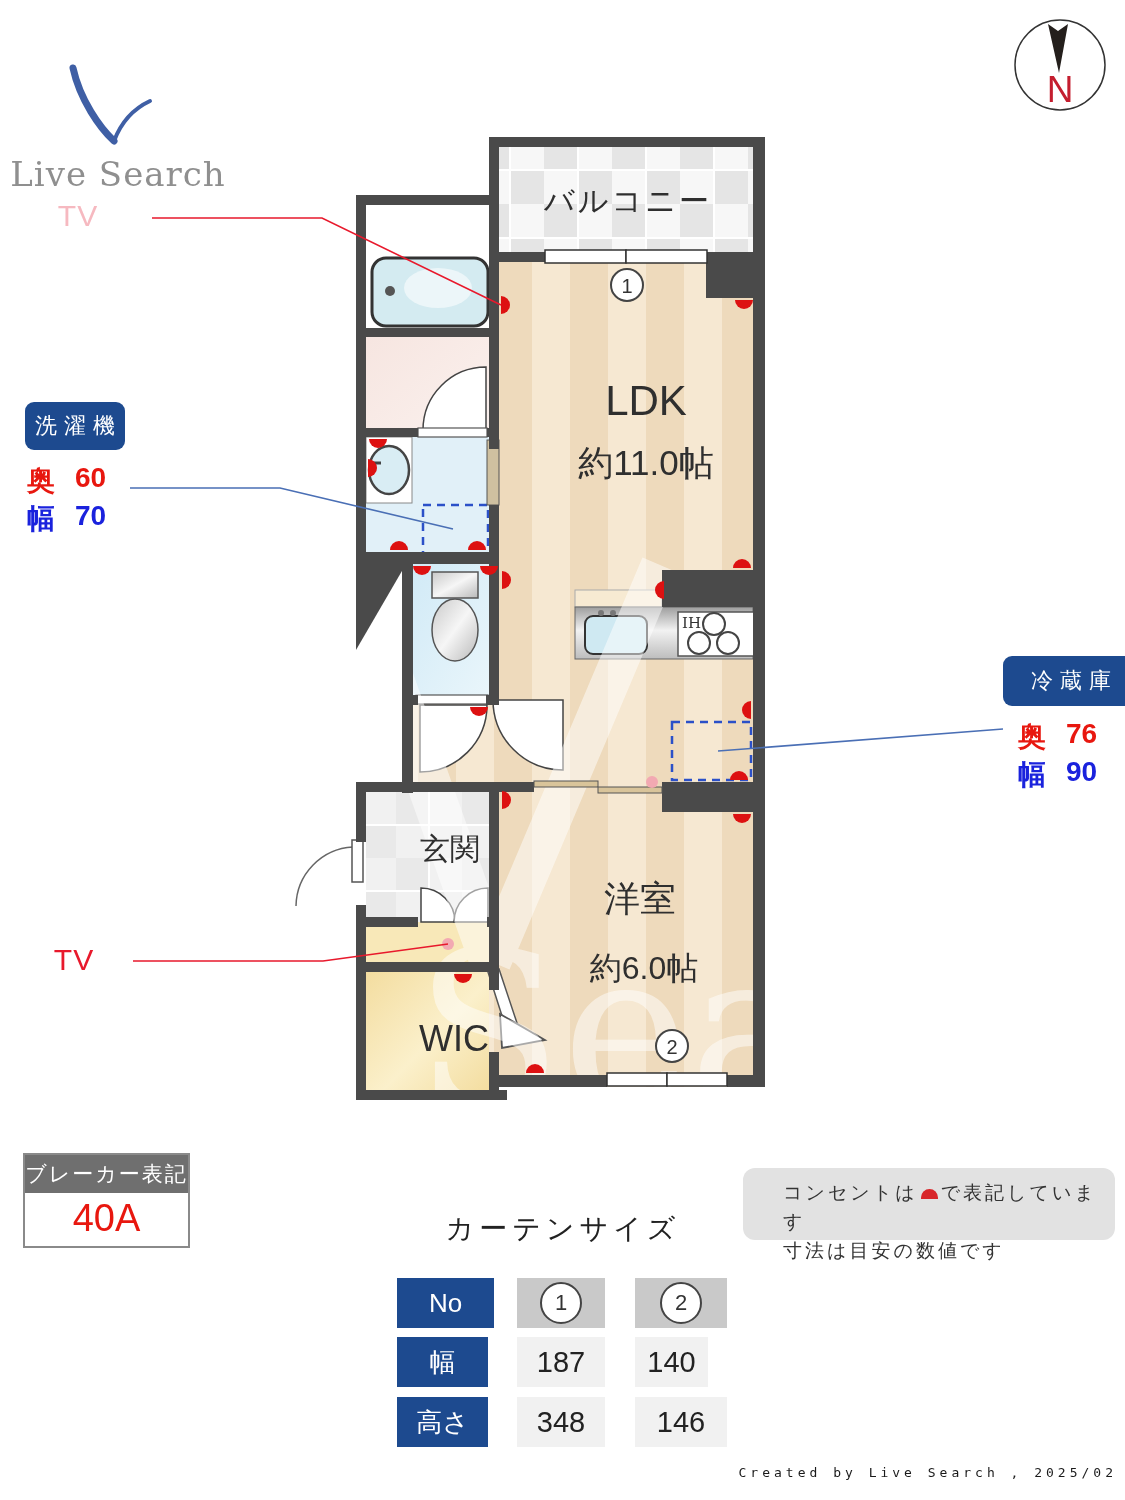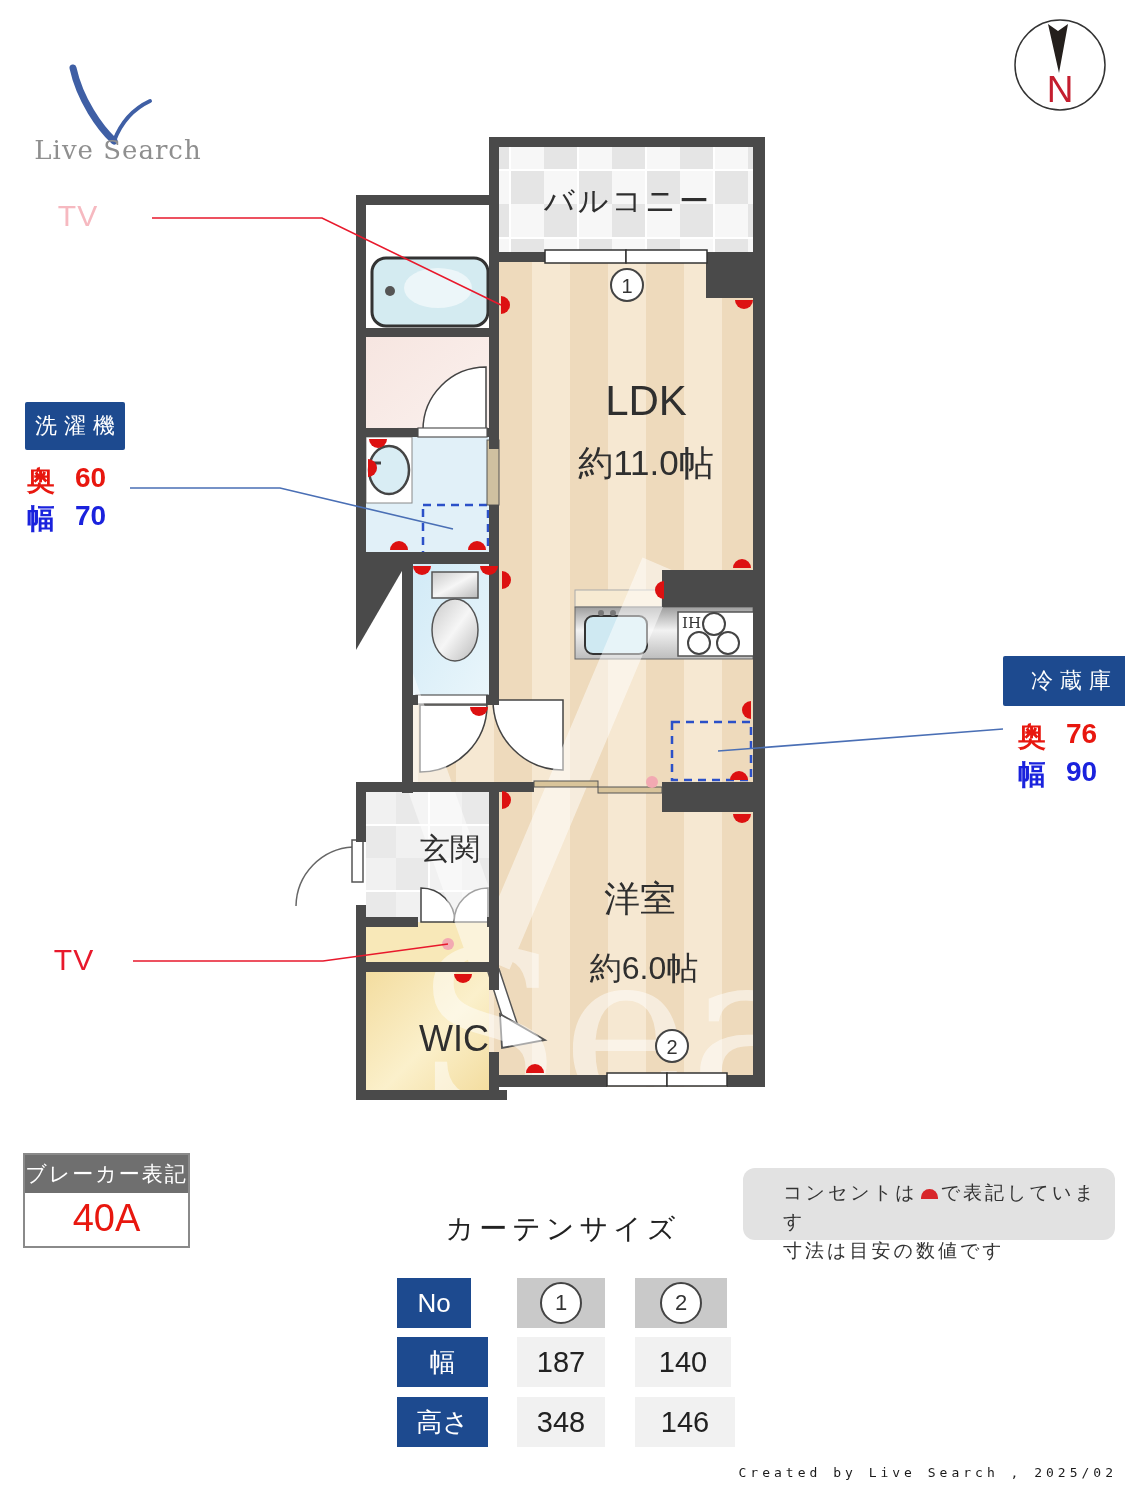--- a/index.html
+++ b/index.html
@@ -3,41 +3,41 @@
 <meta charset="utf-8">
 <style>
   html,body{margin:0;padding:0;background:#fff;}
   #stage{position:relative;width:1125px;height:1500px;background:#fff;overflow:hidden;
          font-family:"Liberation Sans",sans-serif;color:#333;}
   .abs{position:absolute;}
   .ctr{transform:translate(-50%,-50%);white-space:nowrap;}
   .room-label{color:#2f2f2f;}
   .tv-top{color:#f6b9c0;font-size:30px;letter-spacing:1px;}
   .tv-bottom{color:#e8192c;font-size:30px;letter-spacing:1px;}
-  .navy-box{background:#1d4a8f;border-radius:2px;color:#fff;display:flex;align-items:center;justify-content:center;
+  .navy-box{background:#1d4a8f;border-radius:9px;color:#fff;display:flex;align-items:center;justify-content:center;
             font-size:22px;letter-spacing:7px;padding-left:7px;box-sizing:border-box;}
   .dim-row{display:flex;font-size:28px;font-weight:bold;}
   .dim-row .lab{width:48px;}
   .red{color:#e8170f;}
   .blue{color:#1a22dd;}
   .breaker{border:2px solid #8a8a8a;width:167px;box-sizing:border-box;background:#fff;}
   .breaker .hd{background:#6f6f6f;color:#fff;font-size:21px;letter-spacing:2px;text-align:center;padding:5px 0;}
   .breaker .val{color:#e8170f;font-size:38px;text-align:center;padding:4px 0 6px;}
   .curtain-title{font-size:28px;letter-spacing:5px;color:#222;}
   .cell{position:absolute;height:50px;display:flex;align-items:center;justify-content:center;box-sizing:border-box;}
   .cell.hdr{background:#1d4a8f;color:#fff;font-size:26px;}
   .cell.numhdr{background:#c9c9c9;}
   .cell.val{background:#f1f1f1;color:#222;font-size:29px;}
   .circ-num{width:38px;height:38px;border:2px solid #444;border-radius:50%;background:#fff;color:#333;
             display:flex;align-items:center;justify-content:center;font-size:22px;}
   .note{background:#e2e2e2;border-radius:12px;width:372px;height:72px;box-sizing:border-box;
         padding:10px 0 0 40px;font-size:19px;letter-spacing:3px;color:#333;line-height:29px;}
   .dome{display:inline-block;width:17px;height:10px;background:#d8262a;border-radius:17px 17px 0 0;margin:0 3px;}
   .footer{font-family:"DejaVu Sans Mono","Liberation Mono",monospace;font-size:13px;letter-spacing:4px;color:#1a1a1a;}
-  .logo-text{font-family:"DejaVu Serif",serif;font-size:26px;color:#8f8f8f;letter-spacing:1px;}
+  .logo-text{font-family:"DejaVu Serif",serif;font-size:34px;color:#8f8f8f;letter-spacing:1px;margin-top:24px;}
   .compass-n{color:#c41e2f;font-size:37px;}
   .marker-num{font-size:20px;color:#333;}
   .ih-label{font-family:"DejaVu Serif",serif;font-size:15px;color:#333;}
 </style>
 </head>
 <body>
 
 <div id="stage">
 
   <svg class="abs" style="left:0;top:0" width="1125" height="1500" viewBox="0 0 1125 1500">
@@ -266,33 +266,33 @@
     <span class="lab blue">幅</span>
     <span class="blue">90</span>
   </div>
 
   <div class="abs breaker" style="left:23px;top:1153px">
     <div class="hd">ブレーカー表記</div>
     <div class="val">40A</div>
   </div>
 
   <div class="abs curtain-title ctr" style="left:563px;top:1229px">カーテンサイズ</div>
-  <div class="cell hdr" style="left:397px;top:1278px;width:74px">No</div>
+  <div class="cell hdr" style="left:397px;top:1278px;width:97px">No</div>
   <div class="cell numhdr" style="left:517px;top:1278px;width:88px">
       <span class="circ-num">1</span>
     </div>
   <div class="cell numhdr" style="left:635px;top:1278px;width:92px">
       <span class="circ-num">2</span>
     </div>
   <div class="cell hdr" style="left:397px;top:1337px;width:91px">幅</div>
   <div class="cell val" style="left:517px;top:1337px;width:88px">187</div>
-  <div class="cell val" style="left:635px;top:1337px;width:96px">140</div>
+  <div class="cell val" style="left:635px;top:1337px;width:73px">140</div>
   <div class="cell hdr" style="left:397px;top:1397px;width:91px">高さ</div>
   <div class="cell val" style="left:517px;top:1397px;width:88px">348</div>
-  <div class="cell val" style="left:635px;top:1397px;width:100px">146</div>
+  <div class="cell val" style="left:635px;top:1397px;width:92px">146</div>
 
   <div class="abs note" style="left:743px;top:1168px">
     <div><span>コンセントは</span><span class="dome"></span><span>で表記しています</span></div>
     <div>寸法は目安の数値です</div>
   </div>
 
   <div class="abs footer" style="right:8px;top:1465px">Created by Live Search , 2025/02</div>
 </div>
 
 </body></html>

